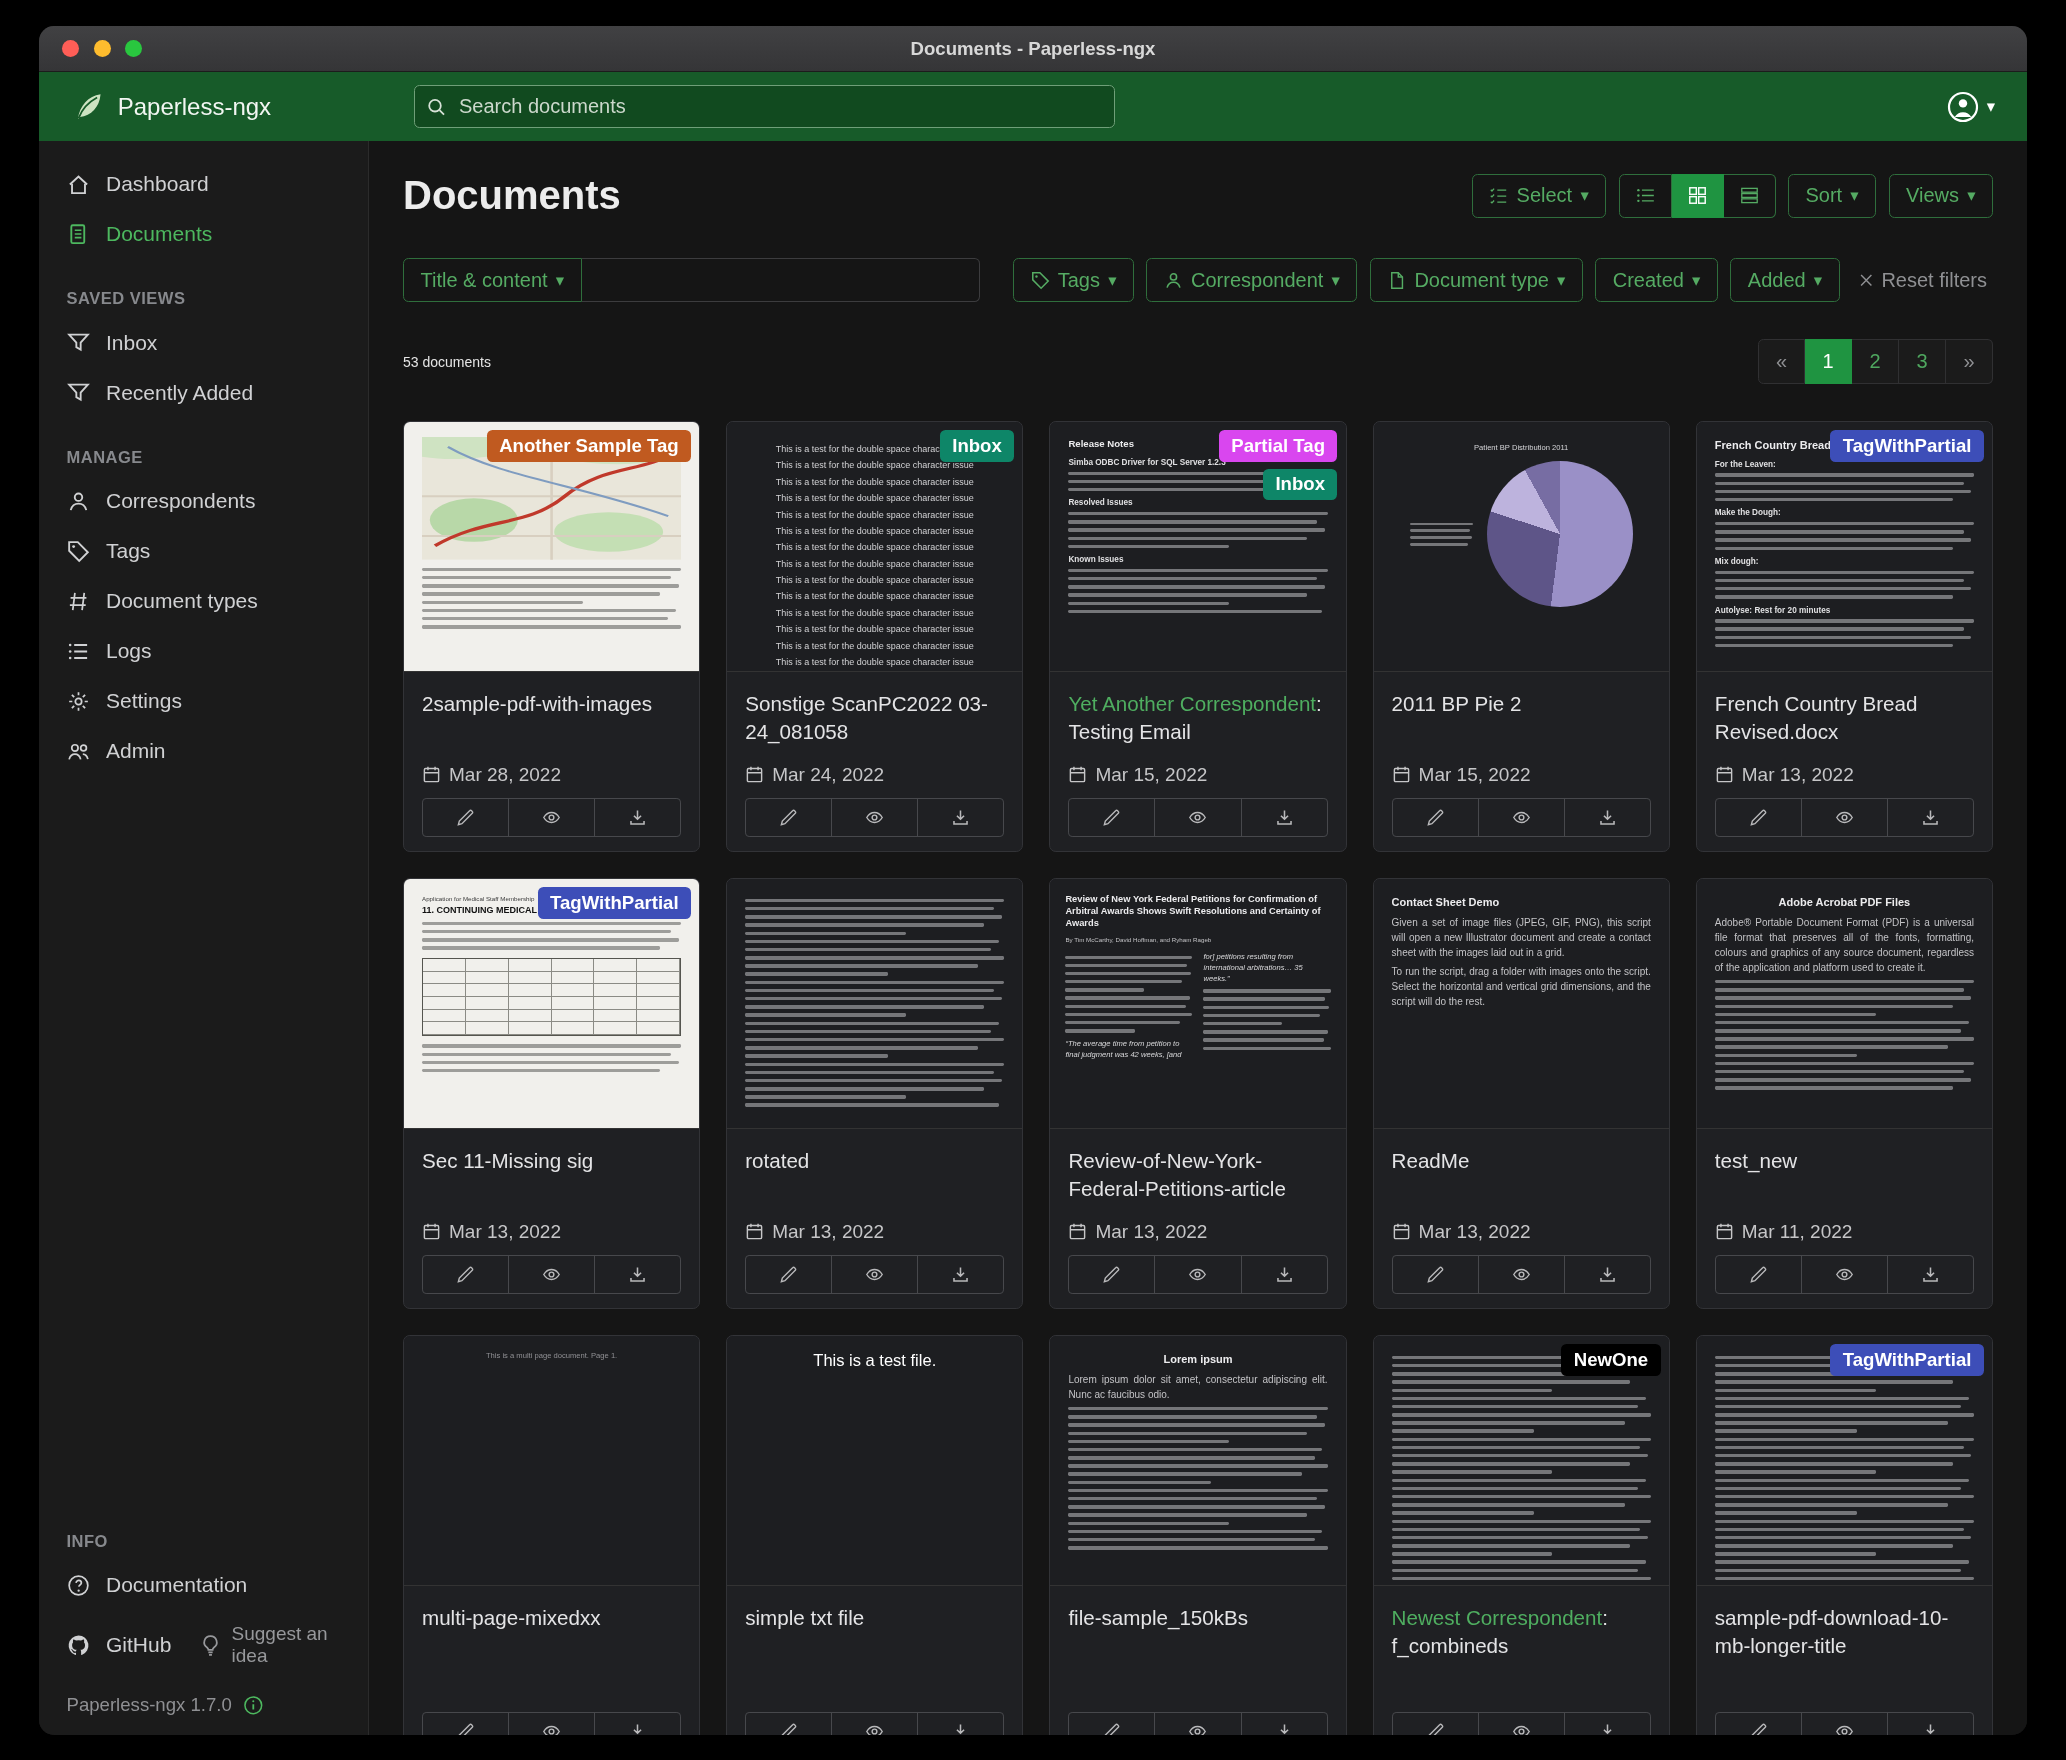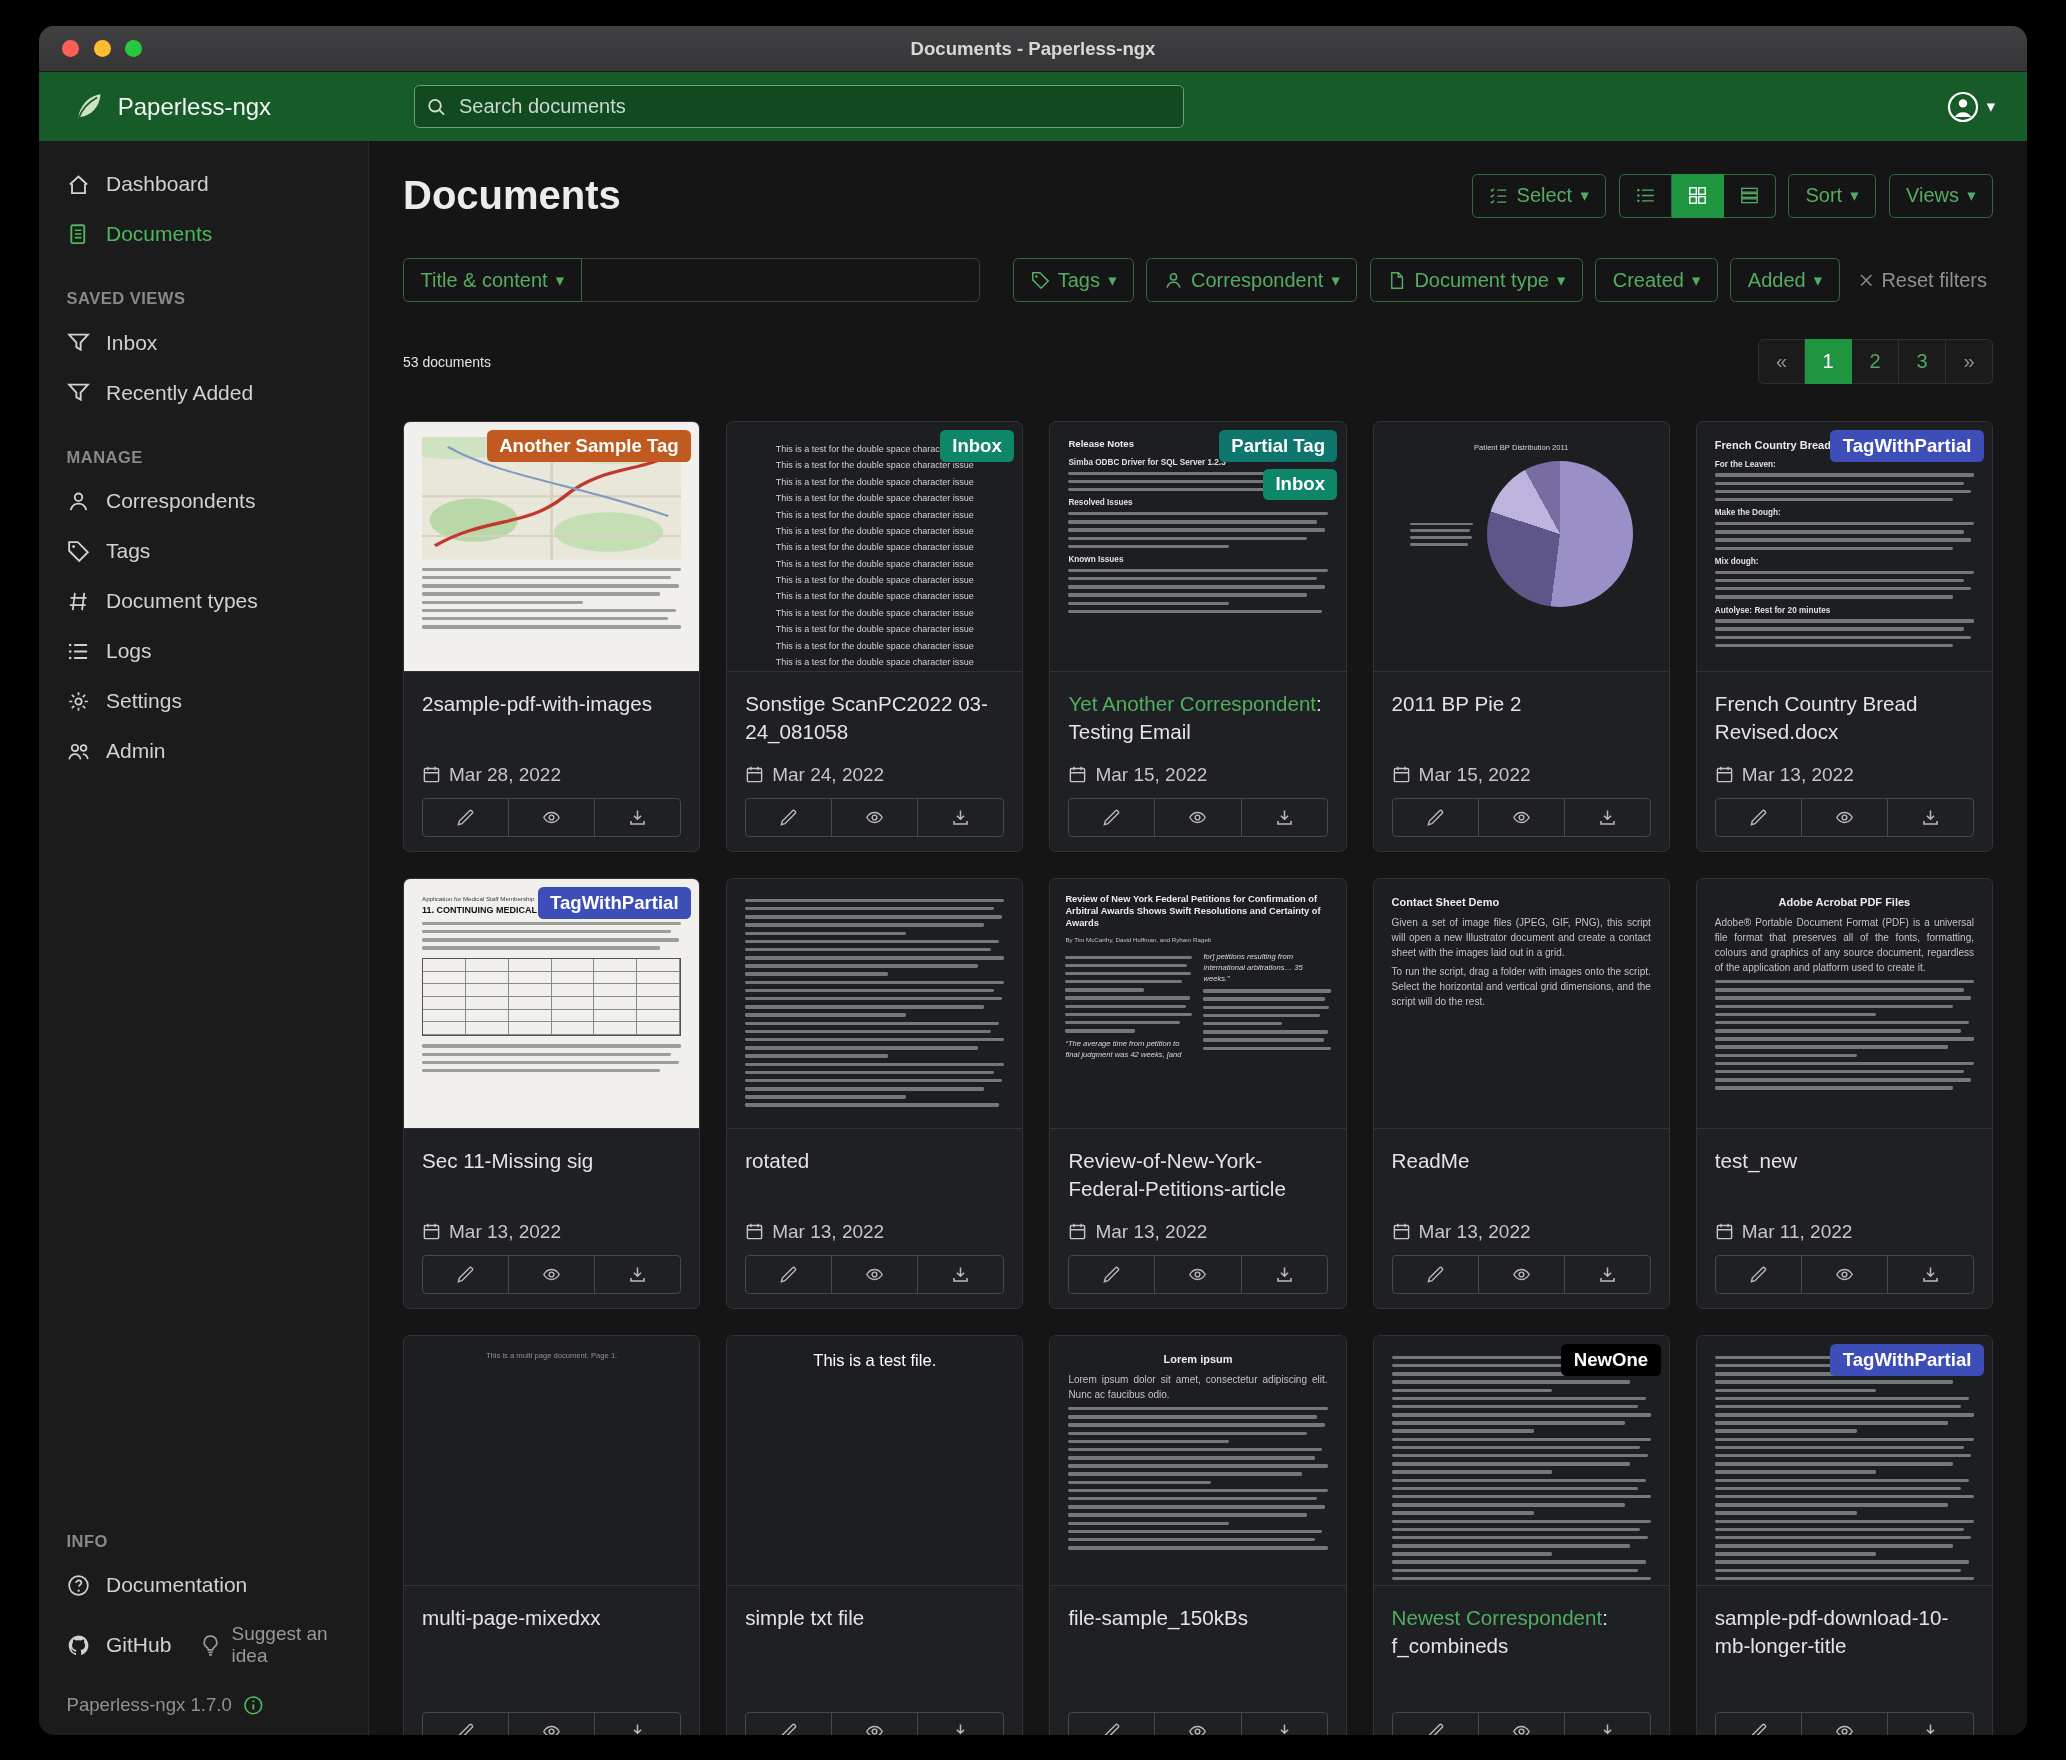--- a/index.html
+++ b/index.html
@@ -12,21 +12,21 @@
   .light.red{background:#ff5e57;}
   .light.yellow{background:#febc2e;}
   .light.green{background:#29c73f;}
   .wtitle{color:#d8d8d8;font-size:18.6px;font-weight:bold;}
   
   .appheader{flex:0 0 69px;background:#175b29;display:flex;align-items:center;padding:0 32px;}
   .brand{display:flex;align-items:center;gap:13.7px;width:300px;}
   .logo{width:33px;height:33px;display:inline-flex;}
   .logo svg{width:100%;height:100%;}
   .brand-name{color:#f2f6f2;font-size:24px;}
-  .searchwrap{position:relative;width:770px;margin-left:43px;}
+  .searchwrap{position:relative;width:701px;margin-left:43px;}
   .searchwrap .icn{position:absolute;left:12.4px;top:50%;transform:translateY(-50%);width:20.6px;height:20.6px;color:#d7e2d7;}
   .searchinput{width:100%;height:43px;box-sizing:border-box;background:#114a1f;border:0.7px solid #6f9f78;border-radius:5.5px;padding:0 13.7px 0 44px;color:#eef3ee;font-size:20px;font-family:inherit;outline:none;}
   .searchinput::placeholder{color:#ccd8cc;}
   .useraccount{margin-left:auto;display:flex;align-items:center;gap:8.2px;color:#fff;cursor:pointer;}
   .useraccount .icn{width:32px;height:32px;display:inline-flex;}
   .caret{font-size:16.5px;line-height:1;}
   .icn svg{width:100%;height:100%;display:block;}
   
   .mainrow{flex:1;display:flex;min-height:0;}
   .sidebar{flex:0 0 330px;background:#1b1b1b;border-right:0.7px solid #2b2b2b;display:flex;flex-direction:column;padding:18px 0 15px;box-sizing:border-box;}
@@ -566,21 +566,21 @@
                 <i class="fl" style="width:62%"></i>
                 <div class="psub">Known Issues</div>
                 <i class="fl" style="width:100%"></i>
                 <i class="fl" style="width:96%"></i>
                 <i class="fl" style="width:99%"></i>
                 <i class="fl" style="width:92%"></i>
                 <i class="fl" style="width:62%"></i>
                 <i class="fl" style="width:98%"></i>
               </div>
               <div class="tagcol">
-                <span class="tag" style="background:#0f766e">Partial Tag</span>
+                <span class="tag" style="background:#d946ef">Partial Tag</span>
                 <span class="tag" style="background:#0e8668">Inbox</span>
               </div>
             </div>
             <div class="cbody">
               <div class="ctitle"><span class="corr">Yet Another Correspondent</span>: Testing Email</div>
             </div>
             <div class="cfoot">
               <div class="cdate">
                 <span class="icn">
                   <svg viewBox="0 0 16 16">

